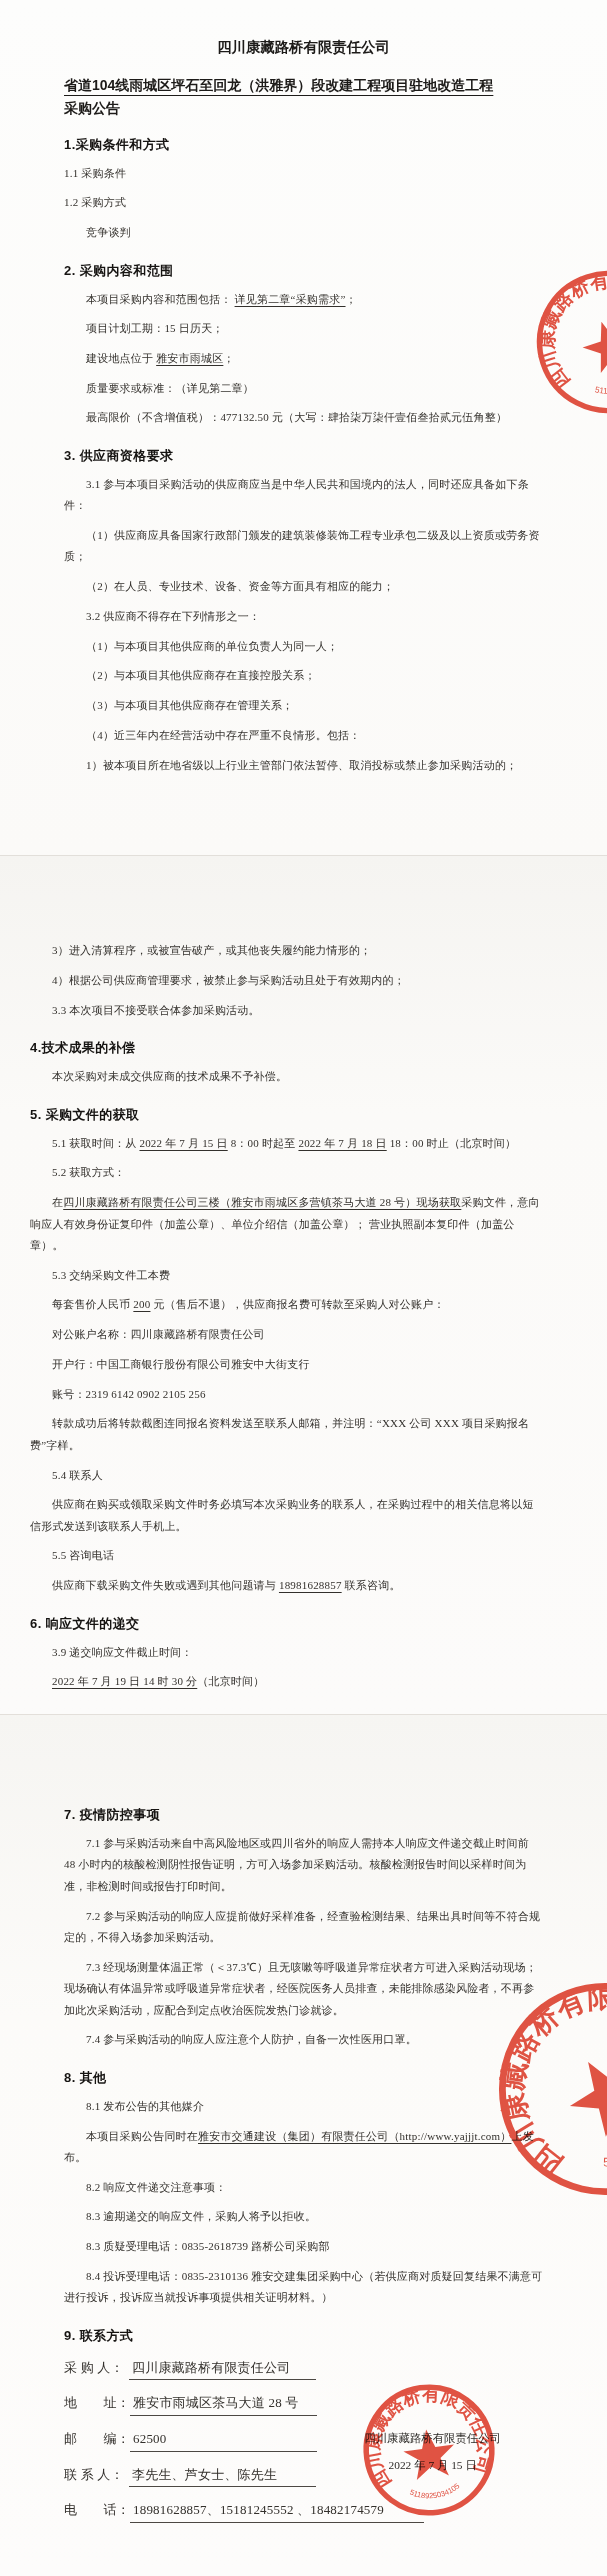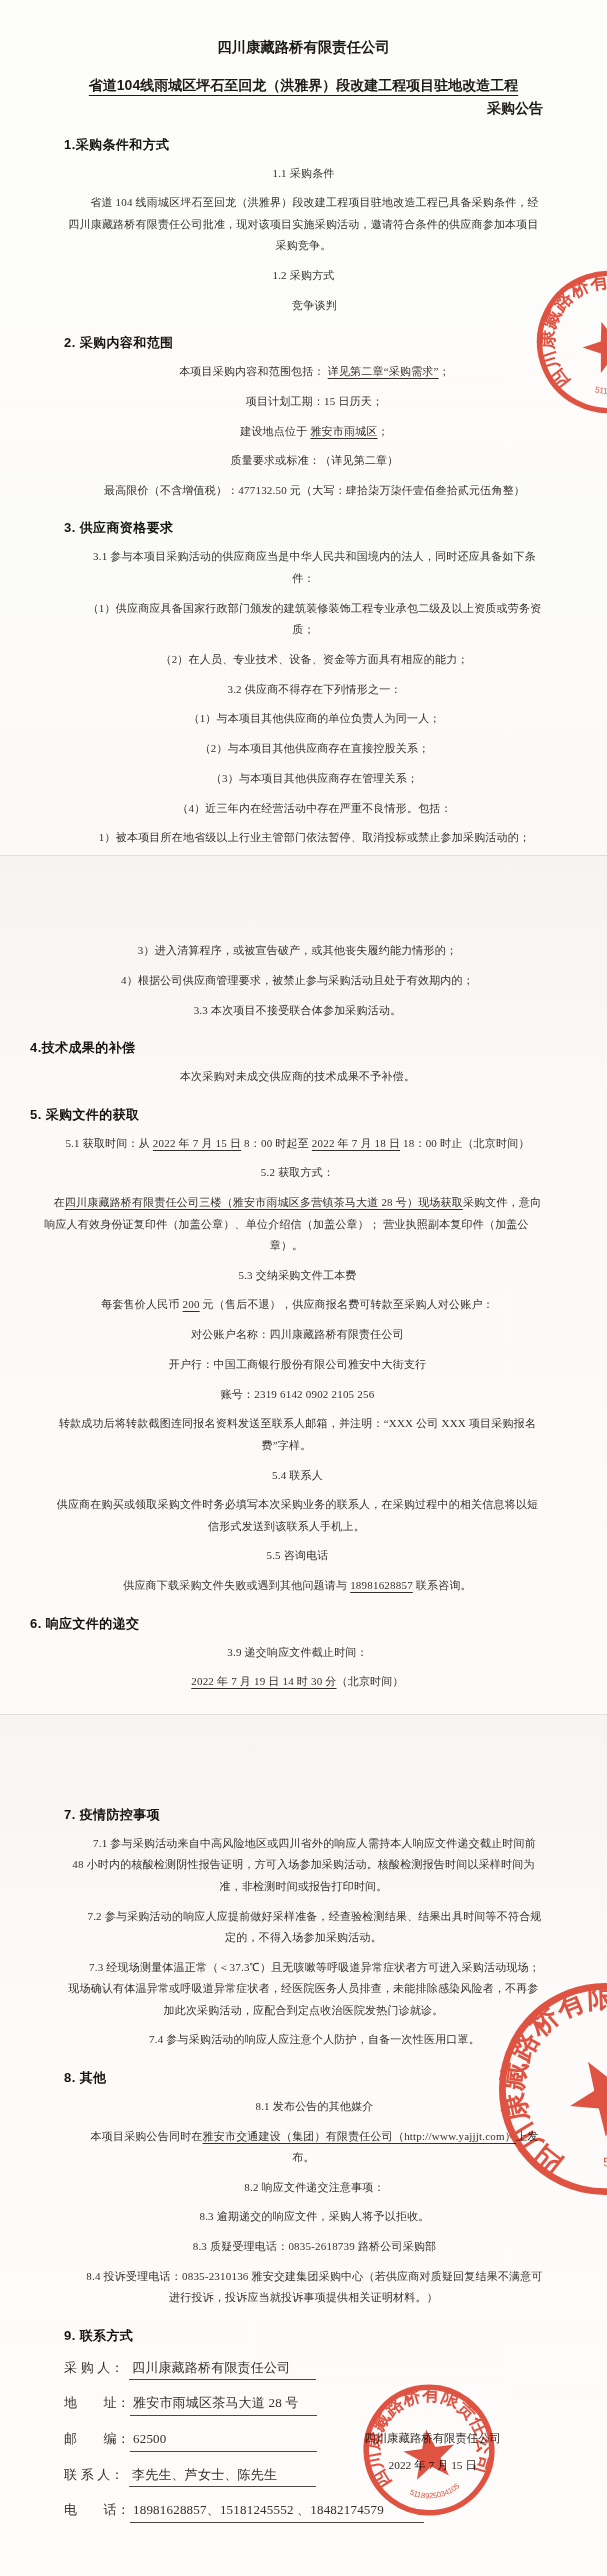--- a/index.html
+++ b/index.html
@@ -5,25 +5,25 @@
   html,body{margin:0;padding:0;background:#ffffff;}
   .doc{width:607px;margin:0 auto;font-family:"Liberation Serif",serif;color:#33302c;}
   .page{position:relative;width:607px;overflow:hidden;box-sizing:border-box;}
   .page1{height:856px;background:linear-gradient(180deg,#fdfdfc 0%,#fbfaf8 100%);}
   .page2{height:859px;background:linear-gradient(180deg,#f5f4f1 0%,#fbfaf8 30%,#fcfbfa 100%);box-shadow:0 -0.8px 0 #dcd9d3;}
   .page3{height:861px;background:linear-gradient(180deg,#f6f5f2 0%,#fcfbf9 35%,#fdfcfb 100%);box-shadow:0 -0.8px 0 #dcd9d3;}
   .inner{padding:0 64px;}
   .pt1{padding-top:38px;}
   .pt2{padding-top:76px;padding-left:30px;}
   .pt3{padding-top:73px;}
-  .t{font-size:11px;line-height:1.95;margin:8.3px 0;color:#33302c;letter-spacing:0.2px;text-align:center;}
+  .t{font-size:11px;line-height:1.95;margin:8.3px 0;color:#33302c;letter-spacing:0.2px;}
   .ind{text-indent:2em;}
   .h1{font-family:"Liberation Sans",sans-serif;font-weight:bold;font-size:14.4px;text-align:center;margin:0 0 20px 0;color:#1d1b19;}
-  .title{font-family:"Liberation Sans",sans-serif;font-weight:bold;font-size:14px;text-align:center;margin:0;color:#1d1b19;text-decoration:underline;text-underline-offset:4.6px;text-decoration-thickness:1.1px;}
-  .subtitle{font-family:"Liberation Sans",sans-serif;font-weight:bold;font-size:14px;text-align:right;margin:4.6px 0 13.7px 0;color:#1d1b19;}
+  .title{font-family:"Liberation Sans",sans-serif;font-weight:bold;font-size:14px;margin:0;color:#1d1b19;text-decoration:underline;text-underline-offset:4.6px;text-decoration-thickness:1.1px;}
+  .subtitle{font-family:"Liberation Sans",sans-serif;font-weight:bold;font-size:14px;text-align:left;margin:4.6px 0 13.7px 0;color:#1d1b19;}
   .h2{font-family:"Liberation Sans",sans-serif;font-weight:bold;font-size:13px;margin:18px 0 9px 0;color:#161412;letter-spacing:0.4px;}
   .ul{text-decoration:underline;text-underline-offset:3px;text-decoration-thickness:0.8px;}
   .contact-row{font-size:13px;line-height:1.6;margin:13px 0;letter-spacing:0.2px;}
   .contact-row .lbl{display:inline-block;min-width:65px;}
   .contact-row .val{display:inline-block;min-width:181px;border-bottom:0.8px solid #4c4843;padding:0 3px 0.8px 3px;}
   .contact-row .val.wide{min-width:288px;}
   .sign{position:absolute;right:106px;top:710px;text-align:center;font-size:11.4px;line-height:2.4;color:#2c2a27;z-index:2;}
   .stamp{position:absolute;z-index:3;mix-blend-mode:multiply;opacity:.92;pointer-events:none;}
   .stamp svg{display:block;width:100%;height:100%;}
 </style>
@@ -33,21 +33,20 @@
 <div class="doc">
 
   <div class="page page1">
     <div class="inner pt1">
       <div class="h1">四川康藏路桥有限责任公司</div>
       <div class="title">省道104线雨城区坪石至回龙（洪雅界）段改建工程项目驻地改造工程</div>
       <div class="subtitle">采购公告</div>
 
       <div class="h2">1.采购条件和方式</div>
       <p class="t">1.1 采购条件</p>
-      <p class="t ind">省道 104 线雨城区坪石至回龙（洪雅界）段改建工程项目驻地改造工程已具备采购条件，经四川康藏路桥有限责任公司批准，现对该项目实施采购活动，邀请符合条件的供应商参加本项目采购竞争。</p>
       <p class="t">1.2 采购方式</p>
       <p class="t ind">竞争谈判</p>
 
       <div class="h2">2. 采购内容和范围</div>
       <p class="t ind"><span>本项目采购内容和范围包括： </span><span class="ul">详见第二章“采购需求”</span><span>；</span></p>
       <p class="t ind">项目计划工期：15 日历天；</p>
       <p class="t ind"><span>建设地点位于 </span><span class="ul">雅安市雨城区</span><span>；</span></p>
       <p class="t ind">质量要求或标准：（详见第二章）</p>
       <p class="t ind">最高限价（不含增值税）：477132.50 元（大写：肆拾柒万柒仟壹佰叁拾贰元伍角整）</p>
 

